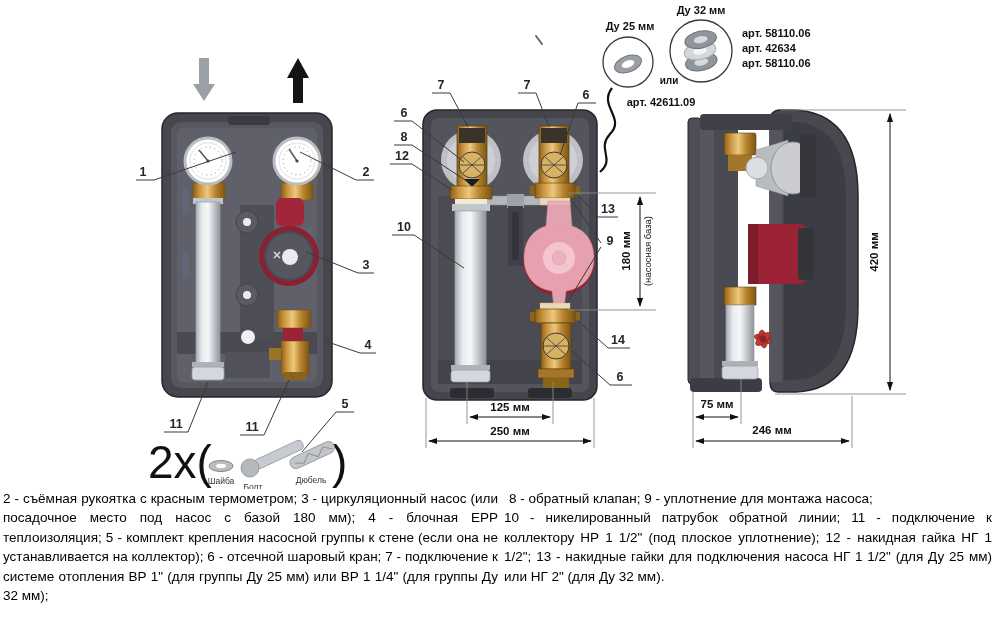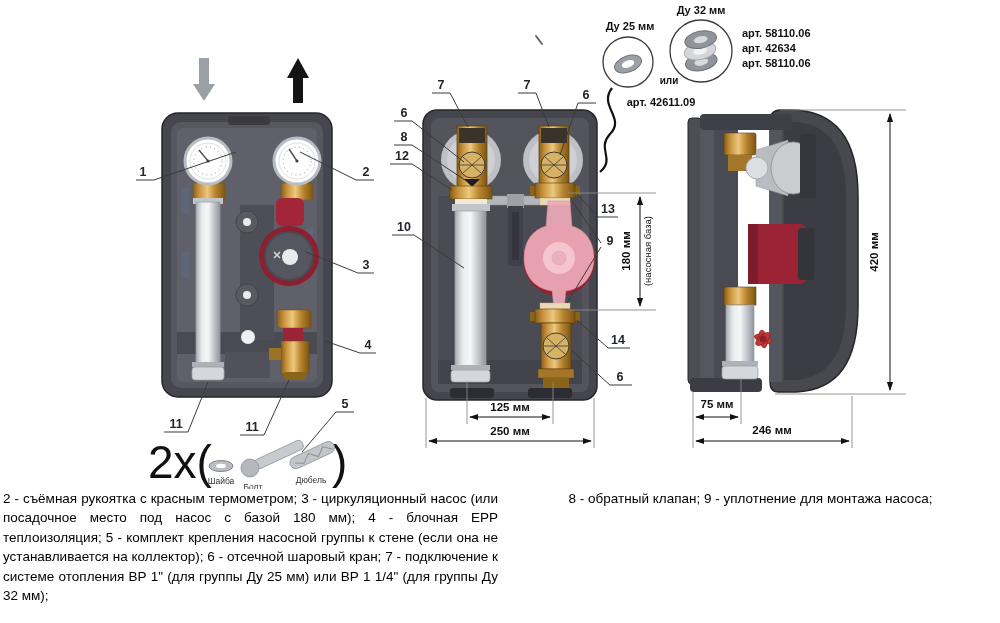--- a/index.html
+++ b/index.html
@@ -13,21 +13,21 @@
   .art{font-size:11px;font-weight:bold;fill:#111;}
   .du{font-size:11px;font-weight:bold;fill:#111;}
   .or{font-size:10px;font-weight:bold;fill:#111;}
   .kitlabel{font-size:8.5px;fill:#333;}
   .bigparen{font-size:46px;fill:#111;}
   .legend{position:absolute;font-size:13.5px;line-height:19.4px;color:#000;}
   .legend-left{left:3px;top:489px;width:495px;}
   .legend-right{left:504px;top:489px;width:488px;}
   .lbody{text-align:justify;}
   .l1 b{font-weight:bold;}
-  .indent{padding-left:5px;text-align:center;}
+  .indent{padding-left:5px;}
 </style>
 </head>
 <body>
 
 <div class="page">
 <svg width="1000" height="489" viewBox="0 0 1000 489">
   <defs>
     <linearGradient id="gN" x1="0" y1="0" x2="1" y2="0">
       <stop offset="0" stop-color="#a9adb3"></stop>
           <stop offset="0.25" stop-color="#e9ebee"></stop>
@@ -309,14 +309,15 @@
     <line x1="696" y1="441" x2="849" y2="441" stroke="#111" stroke-width="1" marker-start="url(#ma)" marker-end="url(#ma)"></line>
     <text class="dim" x="772" y="434" text-anchor="middle">246 мм</text>
   </g>
 </svg>
 
   <div class="legend legend-left">
     <div class="lbody">2 - съёмная рукоятка с красным термометром; 3 - циркуляционный насос (или посадочное место под насос с базой 180 мм); 4 - блочная EPP теплоизоляция; 5 - комплект крепления насосной группы к стене (если она не устанавливается на коллектор); 6 - отсечной шаровый кран; 7 - подключение к системе отопления ВР 1" (для группы Ду 25 мм) или ВР 1 1/4" (для группы Ду 32 мм);</div>
   </div>
   <div class="legend legend-right">
     <div class="l1 indent">8 - обратный клапан; 9 - уплотнение для монтажа насоса;</div>
+    <div class="lbody">10 - никелированный патрубок обратной линии; 11 - подключение к коллектору НР 1 1/2" (под плоское уплотнение); 12 - накидная гайка НГ 1 1/2"; 13 - накидные гайки для подключения насоса НГ 1 1/2" (для Ду 25 мм) или НГ 2" (для Ду 32 мм).</div>
   </div>
 </div>
 
 </body></html>

